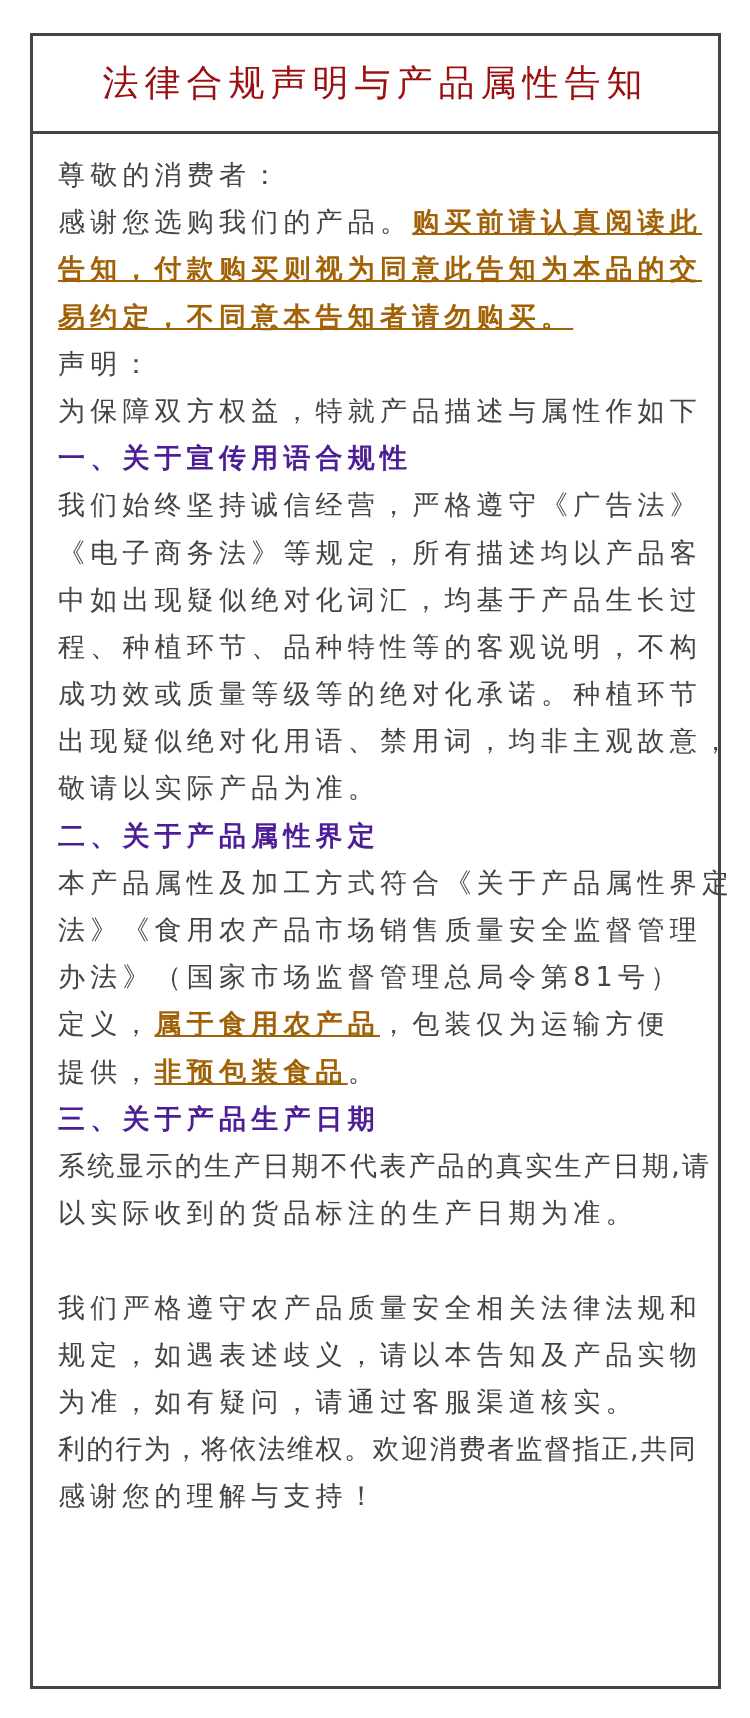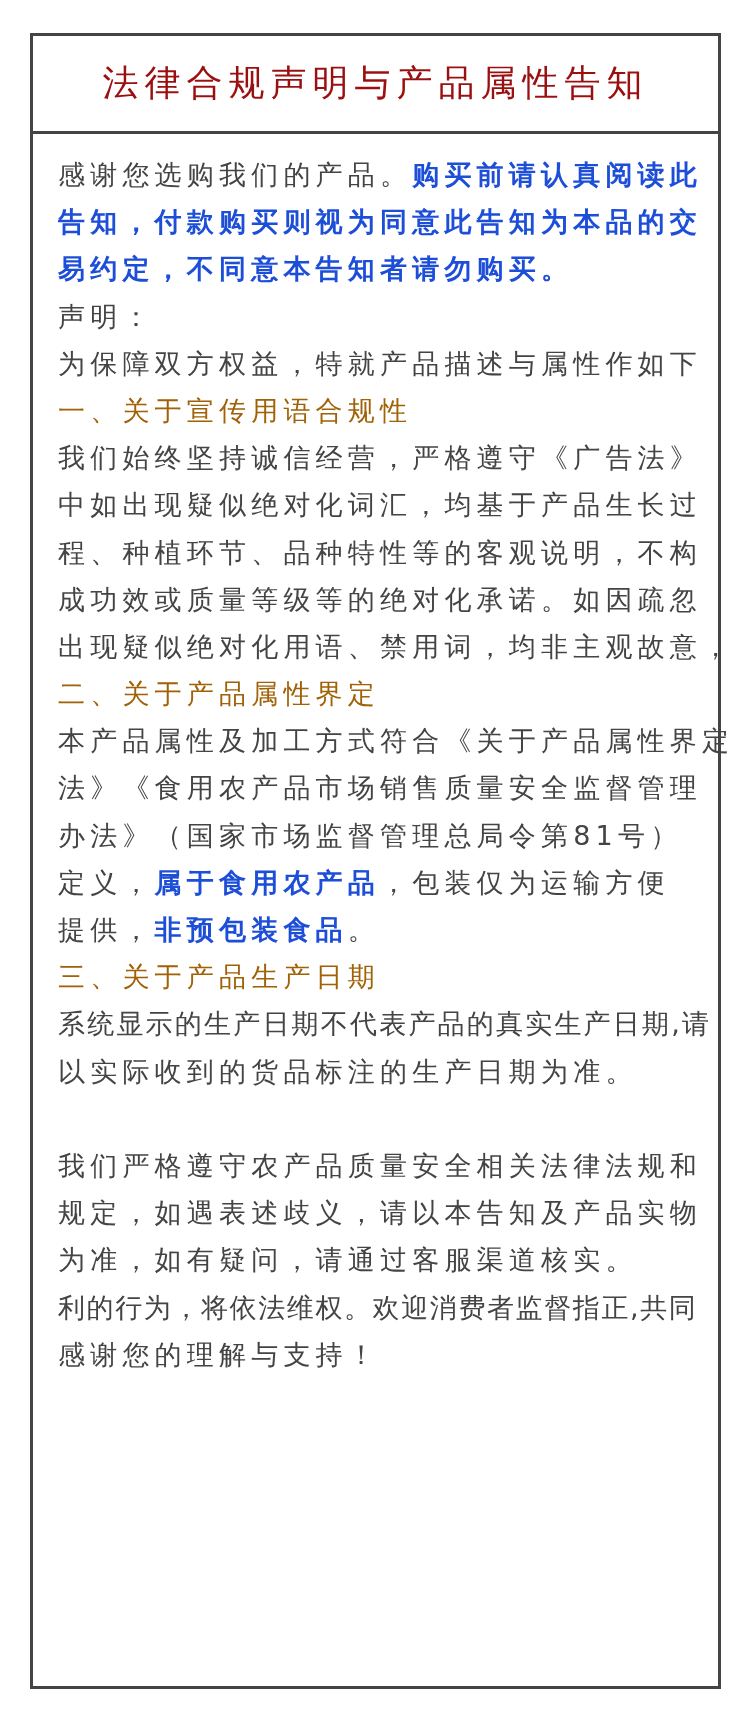--- a/index.html
+++ b/index.html
@@ -44,55 +44,59 @@
   .line {
     font-family: "DejaVu Sans", "Liberation Sans", sans-serif;
     font-size: 27px;
     line-height: 47.2px;
     height: 47.2px;
     color: #444444;
     letter-spacing: 5.2px;
     white-space: nowrap;
   }
   .line.heading {
-    font-weight: normal;
-    color: #a16207;
+    font-weight: bold;
+    color: #4c1d95;
   }
   .line.blank {
     height: 47.2px;
   }
   .red {
-    color: #1d4ed8;
+    color: #a16207;
     font-weight: bold;
+    text-decoration: underline;
   }
 </style>
 </head>
 <body>
 
 <div class="notice-box">
   <div class="title-bar">
     <div class="title-text">法律合规声明与产品属性告知</div>
   </div>
 
   <div class="content">
+    <div class="line">尊敬的消费者：</div>
 
     <div class="line">
       <span>感谢您选购我们的产品。</span><span class="red">购买前请认真阅读此</span>
     </div>
     <div class="line red">告知，付款购买则视为同意此告知为本品的交</div>
     <div class="line red">易约定，不同意本告知者请勿购买。</div>
     <div class="line">声明：</div>
     <div class="line">为保障双方权益，特就产品描述与属性作如下</div>
 
     <div class="line heading">一、关于宣传用语合规性</div>
     <div class="line">我们始终坚持诚信经营，严格遵守《广告法》</div>
+    <div class="line">《电子商务法》等规定，所有描述均以产品客</div>
     <div class="line">中如出现疑似绝对化词汇，均基于产品生长过</div>
     <div class="line">程、种植环节、品种特性等的客观说明，不构</div>
-    <div class="line">成功效或质量等级等的绝对化承诺。如因疏忽</div>
+    <div class="line">成功效或质量等级等的绝对化承诺。种植环节</div>
     <div class="line">出现疑似绝对化用语、禁用词，均非主观故意，</div>
+    <div class="line">敬请以实际产品为准。</div>
 
     <div class="line heading">二、关于产品属性界定</div>
     <div class="line">本产品属性及加工方式符合《关于产品属性界定</div>
     <div class="line">法》《食用农产品市场销售质量安全监督管理</div>
     <div class="line">办法》（国家市场监督管理总局令第81号）</div>
     <div class="line">
       <span>定义，</span><span class="red">属于食用农产品</span><span>，包装仅为运输方便</span>
     </div>
     <div class="line">
       <span>提供，</span><span class="red">非预包装食品</span><span>。</span>

